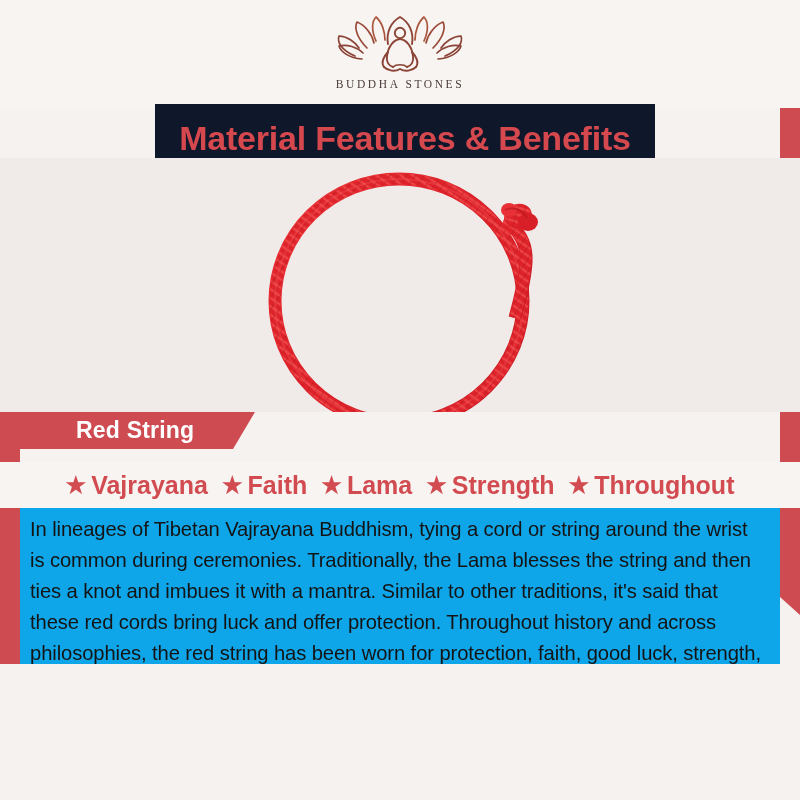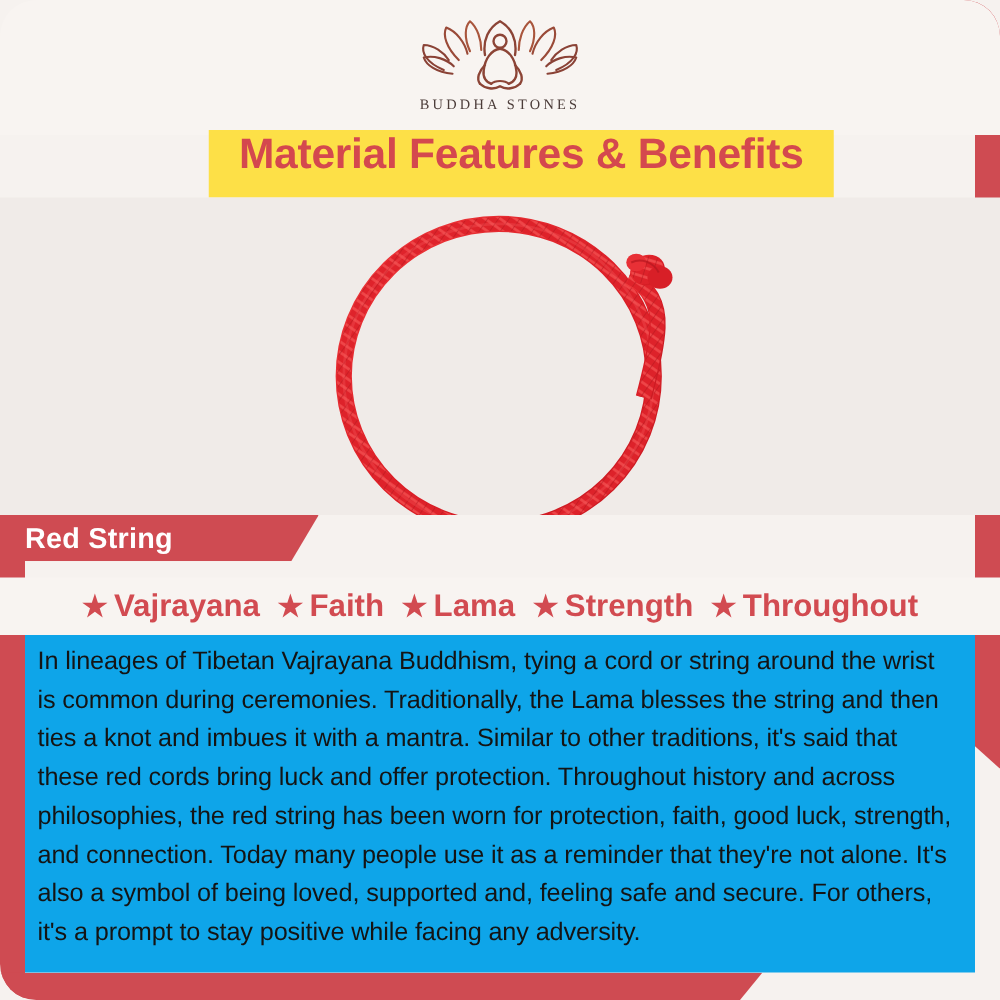--- a/index.html
+++ b/index.html
@@ -9,24 +9,23 @@
   body {
     width: 800px;
     height: 800px;
     overflow: hidden;
     font-family: "Liberation Sans", sans-serif;
     background: #f6f2ef;
   }
   #page {
     position: relative;
     width: 800px;
-    height: 800px;
+    height: 664px;
     background: #f6f2ef;
     overflow: hidden;
-    border-radius: 29px;
   }
 
   
   .band {
     position: absolute;
     background: #cf4b52;
   }
   
   .band-top {
     top: 0;
@@ -86,26 +85,26 @@
     font-size: 11.5px;
     letter-spacing: 2.6px;
     color: #4a3b38;
     font-weight: 400;
   }
 
   
   .title-band {
     position: absolute;
     top: 104px;
-    left: 167px;
+    left: 155px;
     width: 500px;
     height: 54px;
-    background: #fde047;
-    display: flex;
-    align-items: flex-start;
+    background: #0f172a;
+    display: flex;
+    align-items: flex-end;
     justify-content: center;
   }
   .title-text {
     font-size: 34px;
     font-weight: bold;
     color: #d4484e;
     letter-spacing: -0.2px;
     white-space: nowrap;
   }
 
@@ -136,20 +135,21 @@
     height: 37px;
     background: #cf4b52;
     clip-path: polygon(0 0, 100% 0, calc(100% - 22px) 100%, 0 100%);
     display: flex;
     align-items: center;
   }
   .ribbon-text {
     color: #ffffff;
     font-size: 23px;
     font-weight: bold;
+    margin-left: 56px;
     letter-spacing: 0.2px;
   }
   .ribbon-strip {
     position: absolute;
     top: 412px;
     left: 0;
     width: 800px;
     height: 37px;
     background: #f1ece9;
     z-index: -1;

